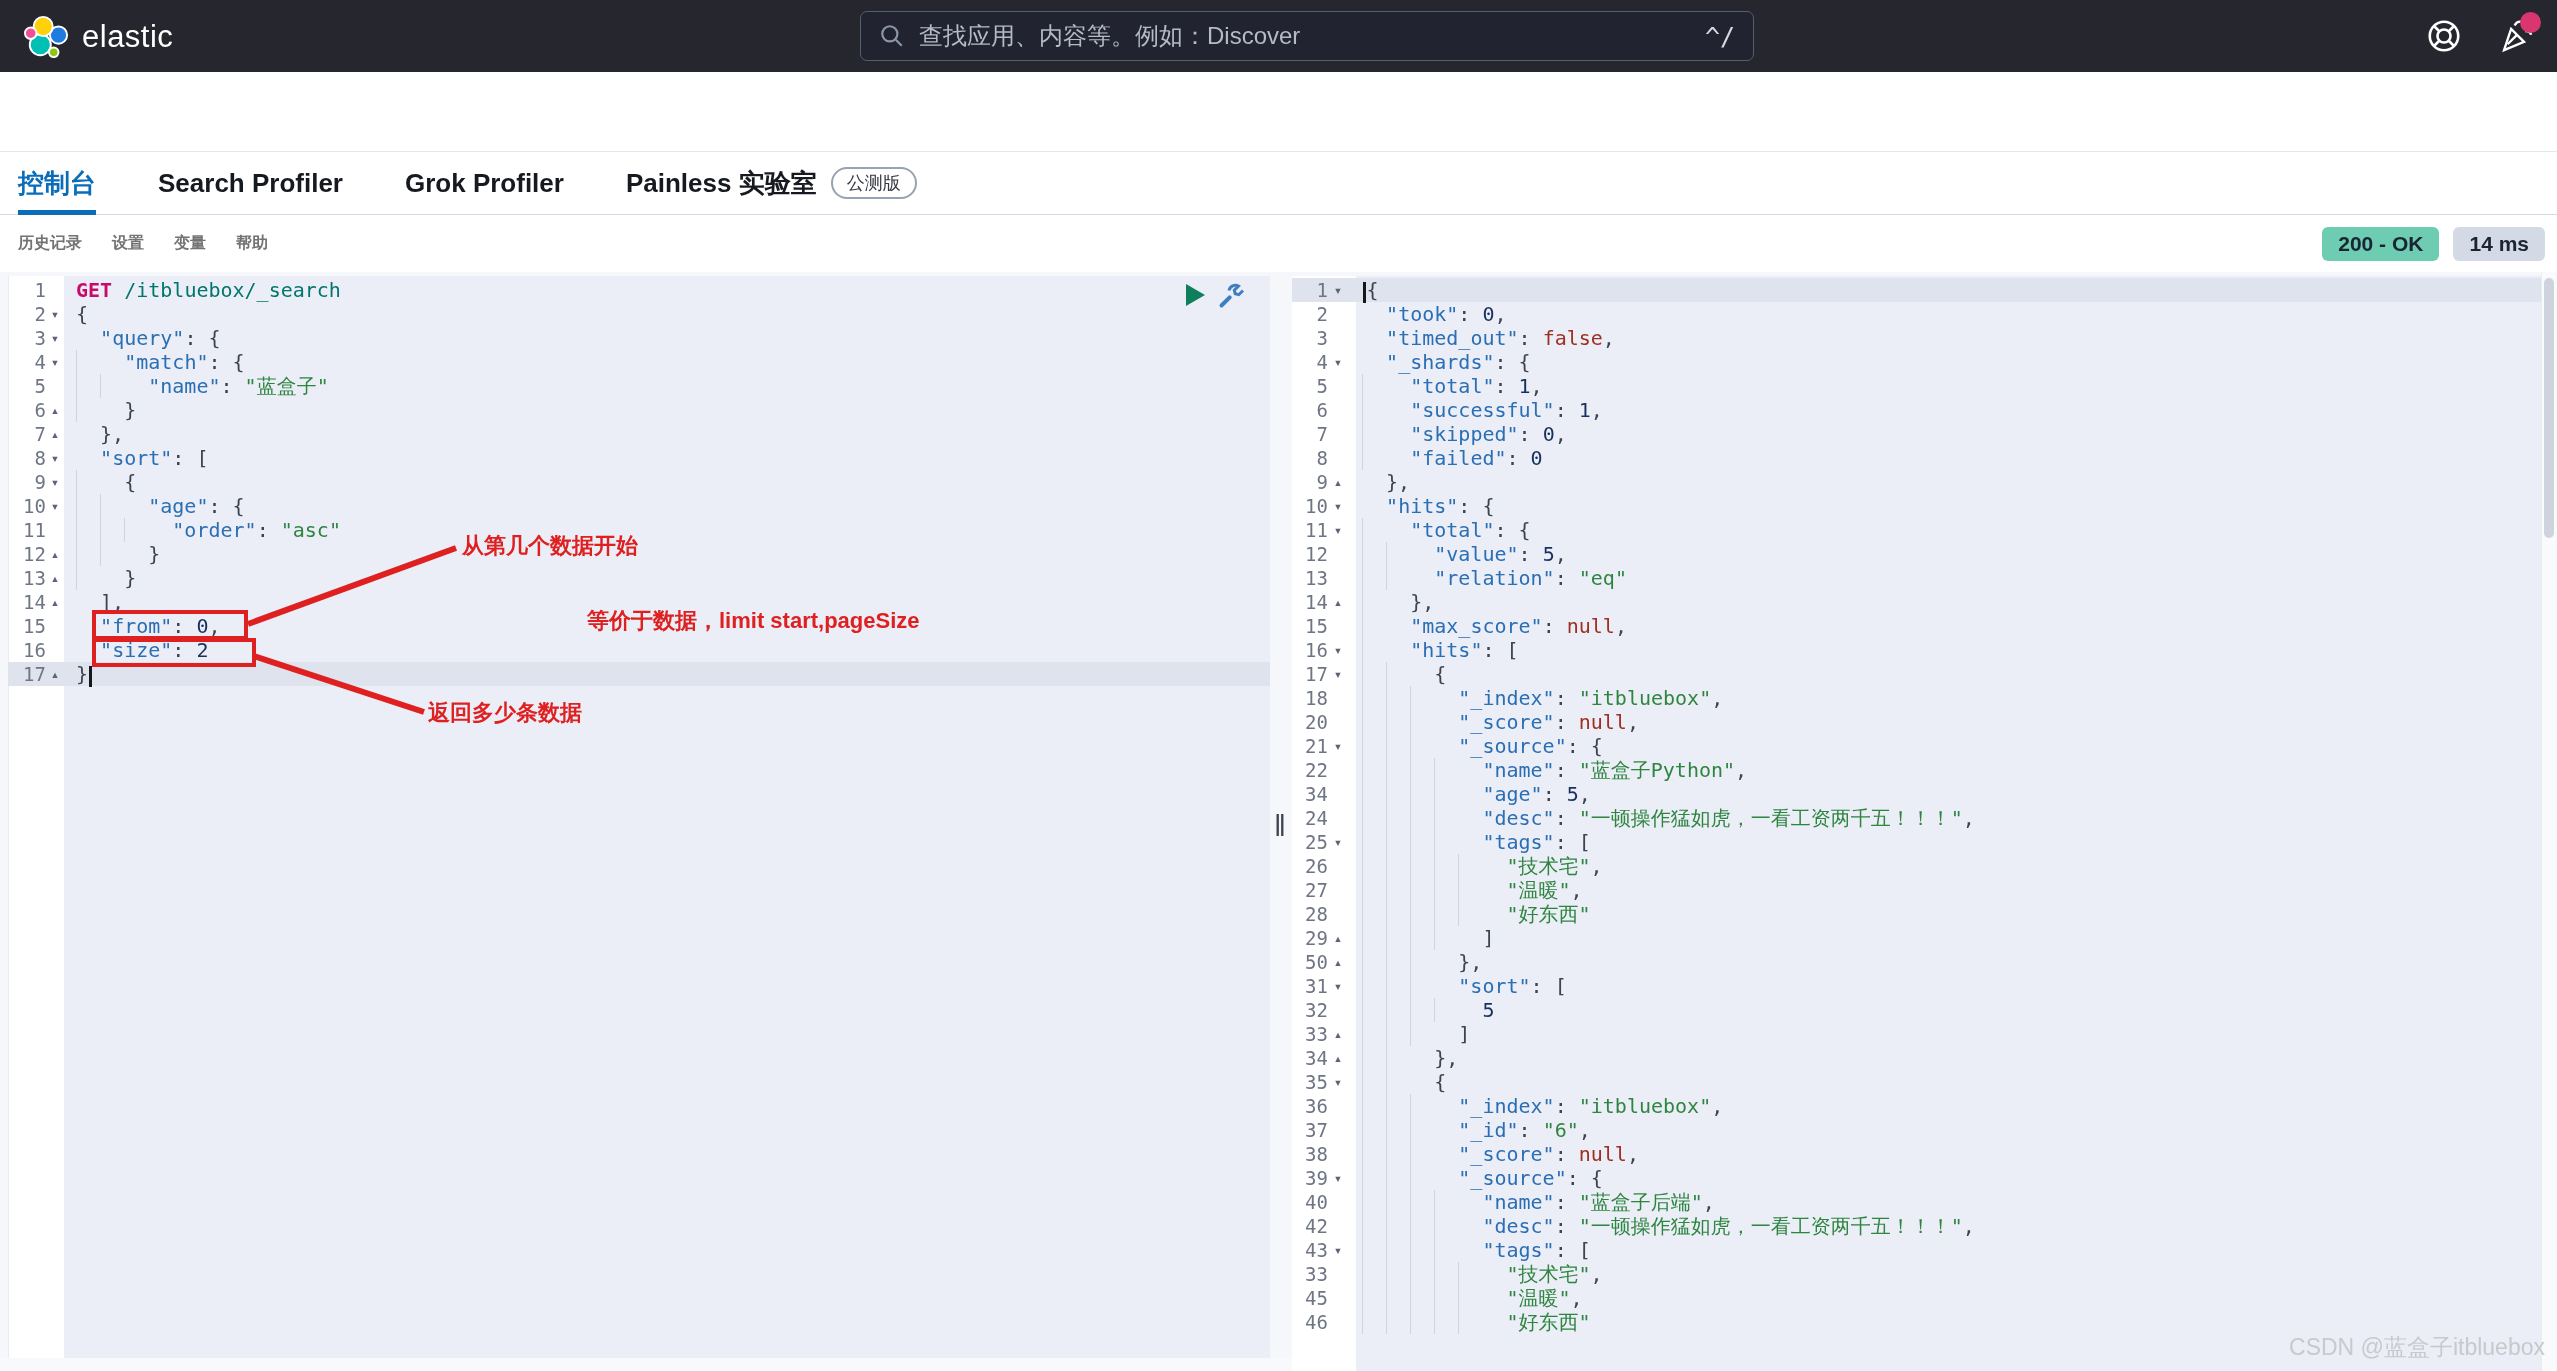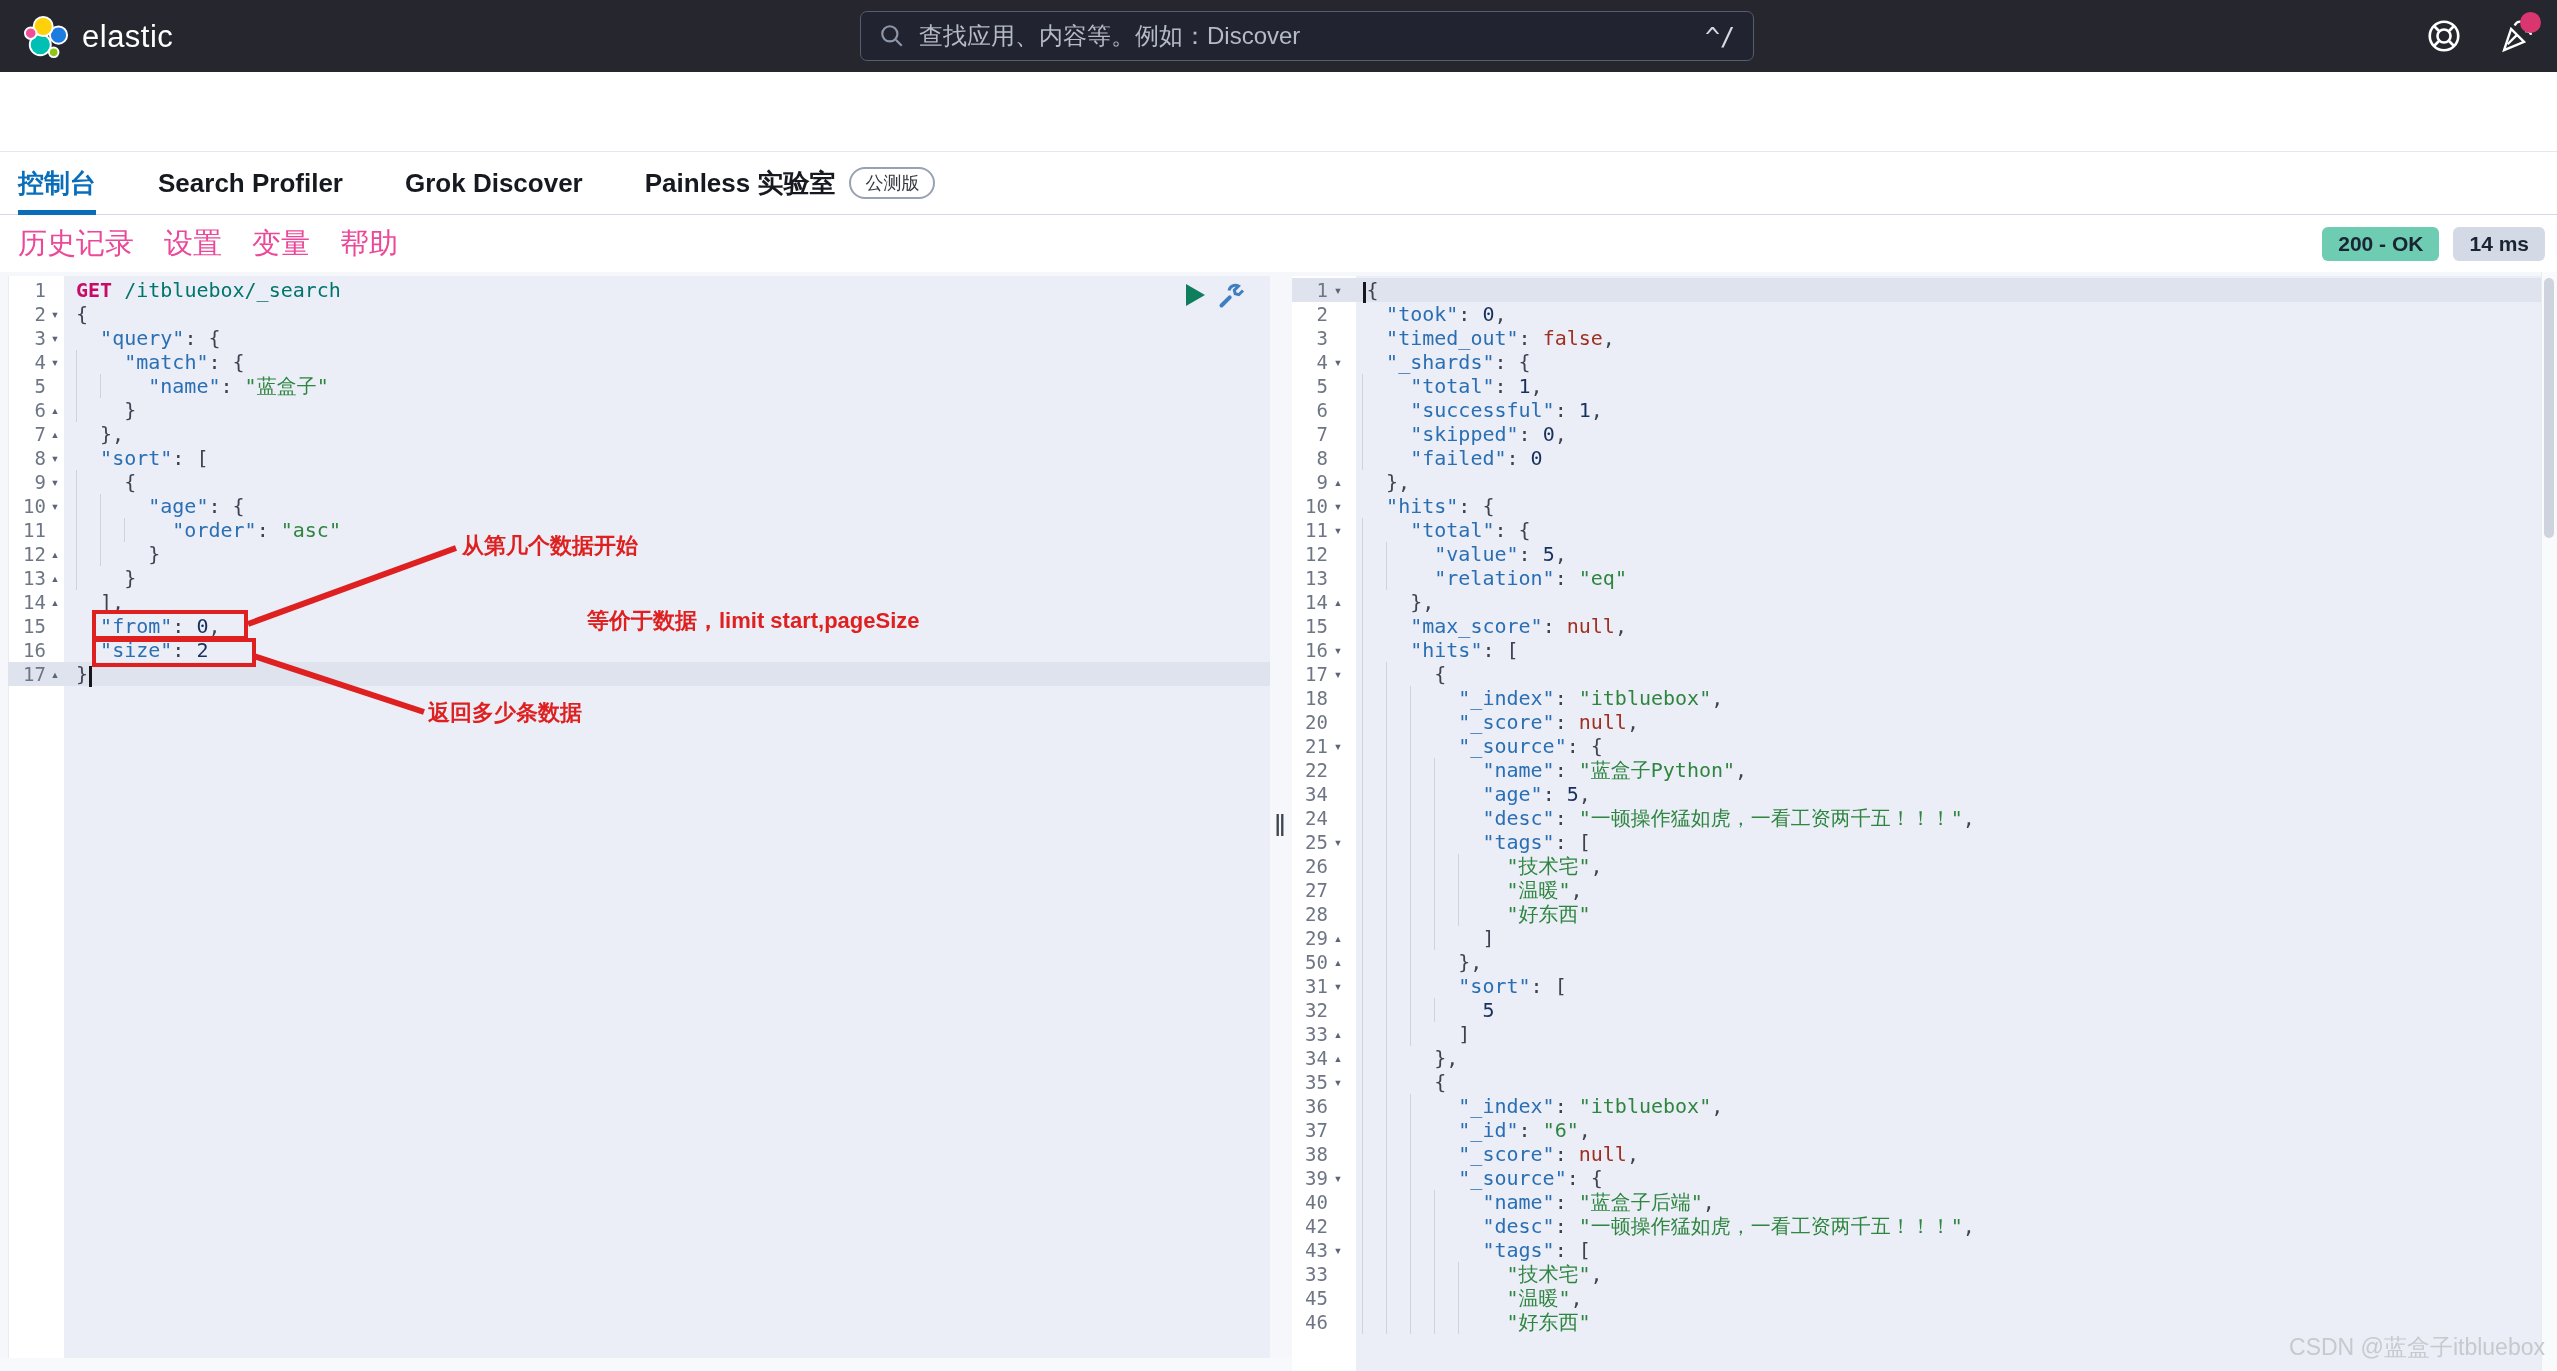--- a/index.html
+++ b/index.html
@@ -36,21 +36,21 @@
   .tabsbar{position:absolute;left:0;top:152px;width:2557px;height:63px;background:#fff;
            border-bottom:1px solid #d3dae6;box-sizing:border-box;display:flex;align-items:stretch;gap:62px;padding-left:18px;}
   .tab{position:relative;display:flex;align-items:center;font-size:26px;font-weight:700;color:#16191f;cursor:pointer;}
   .tab.active{color:#0a6dba;}
   .tab.active::after{content:"";position:absolute;left:0;right:0;bottom:-1px;height:5px;background:#0a6dba;}
   .beta{margin-left:14px;border:2px solid #98a2b2;border-radius:999px;padding:2px 14px;font-size:18px;font-weight:500;color:#343741;}
 
   
   .menurow{position:absolute;left:0;top:215px;width:2557px;height:57px;background:#fff;}
   .menu-items{position:absolute;left:18px;top:0;height:57px;display:flex;align-items:center;gap:30px;}
-  .menu-item{font-size:29px;font-weight:400;color:#ec4899;cursor:pointer;}
+  .menu-item{font-size:16px;font-weight:700;color:#737373;cursor:pointer;}
   .statuses{position:absolute;right:12px;top:0;height:57px;display:flex;align-items:center;gap:14px;}
   .badge{font-size:21px;font-weight:600;border-radius:6px;padding:5px 16px;color:#1a2433;}
   .badge.ok{background:#6dccb1;}
   .badge.ms{background:#d3dae6;}
 
   
   .editors{position:absolute;left:0;top:272px;width:2557px;height:1099px;background:#f5f7fb;}
   .strip{position:absolute;}
   .gutterL{left:8px;top:4px;width:56px;height:1082px;background:#fff;border-left:1px solid #e9ecf2;}
   .codeL{left:64px;top:4px;width:1206px;height:1082px;background:#ebeef6;}
@@ -159,21 +159,21 @@
   </nav>
 
   <div class="tabsbar">
     <div class="tab active">
       <span>控制台</span>
     </div>
     <div class="tab">
       <span>Search Profiler</span>
     </div>
     <div class="tab">
-      <span>Grok Discover</span>
+      <span>Grok Profiler</span>
     </div>
     <div class="tab">
       <span>Painless 实验室</span>
       <span class="beta">公测版</span>
     </div>
   </div>
 
   <div class="menurow">
     <div class="menu-items">
       <span class="menu-item">历史记录</span>

